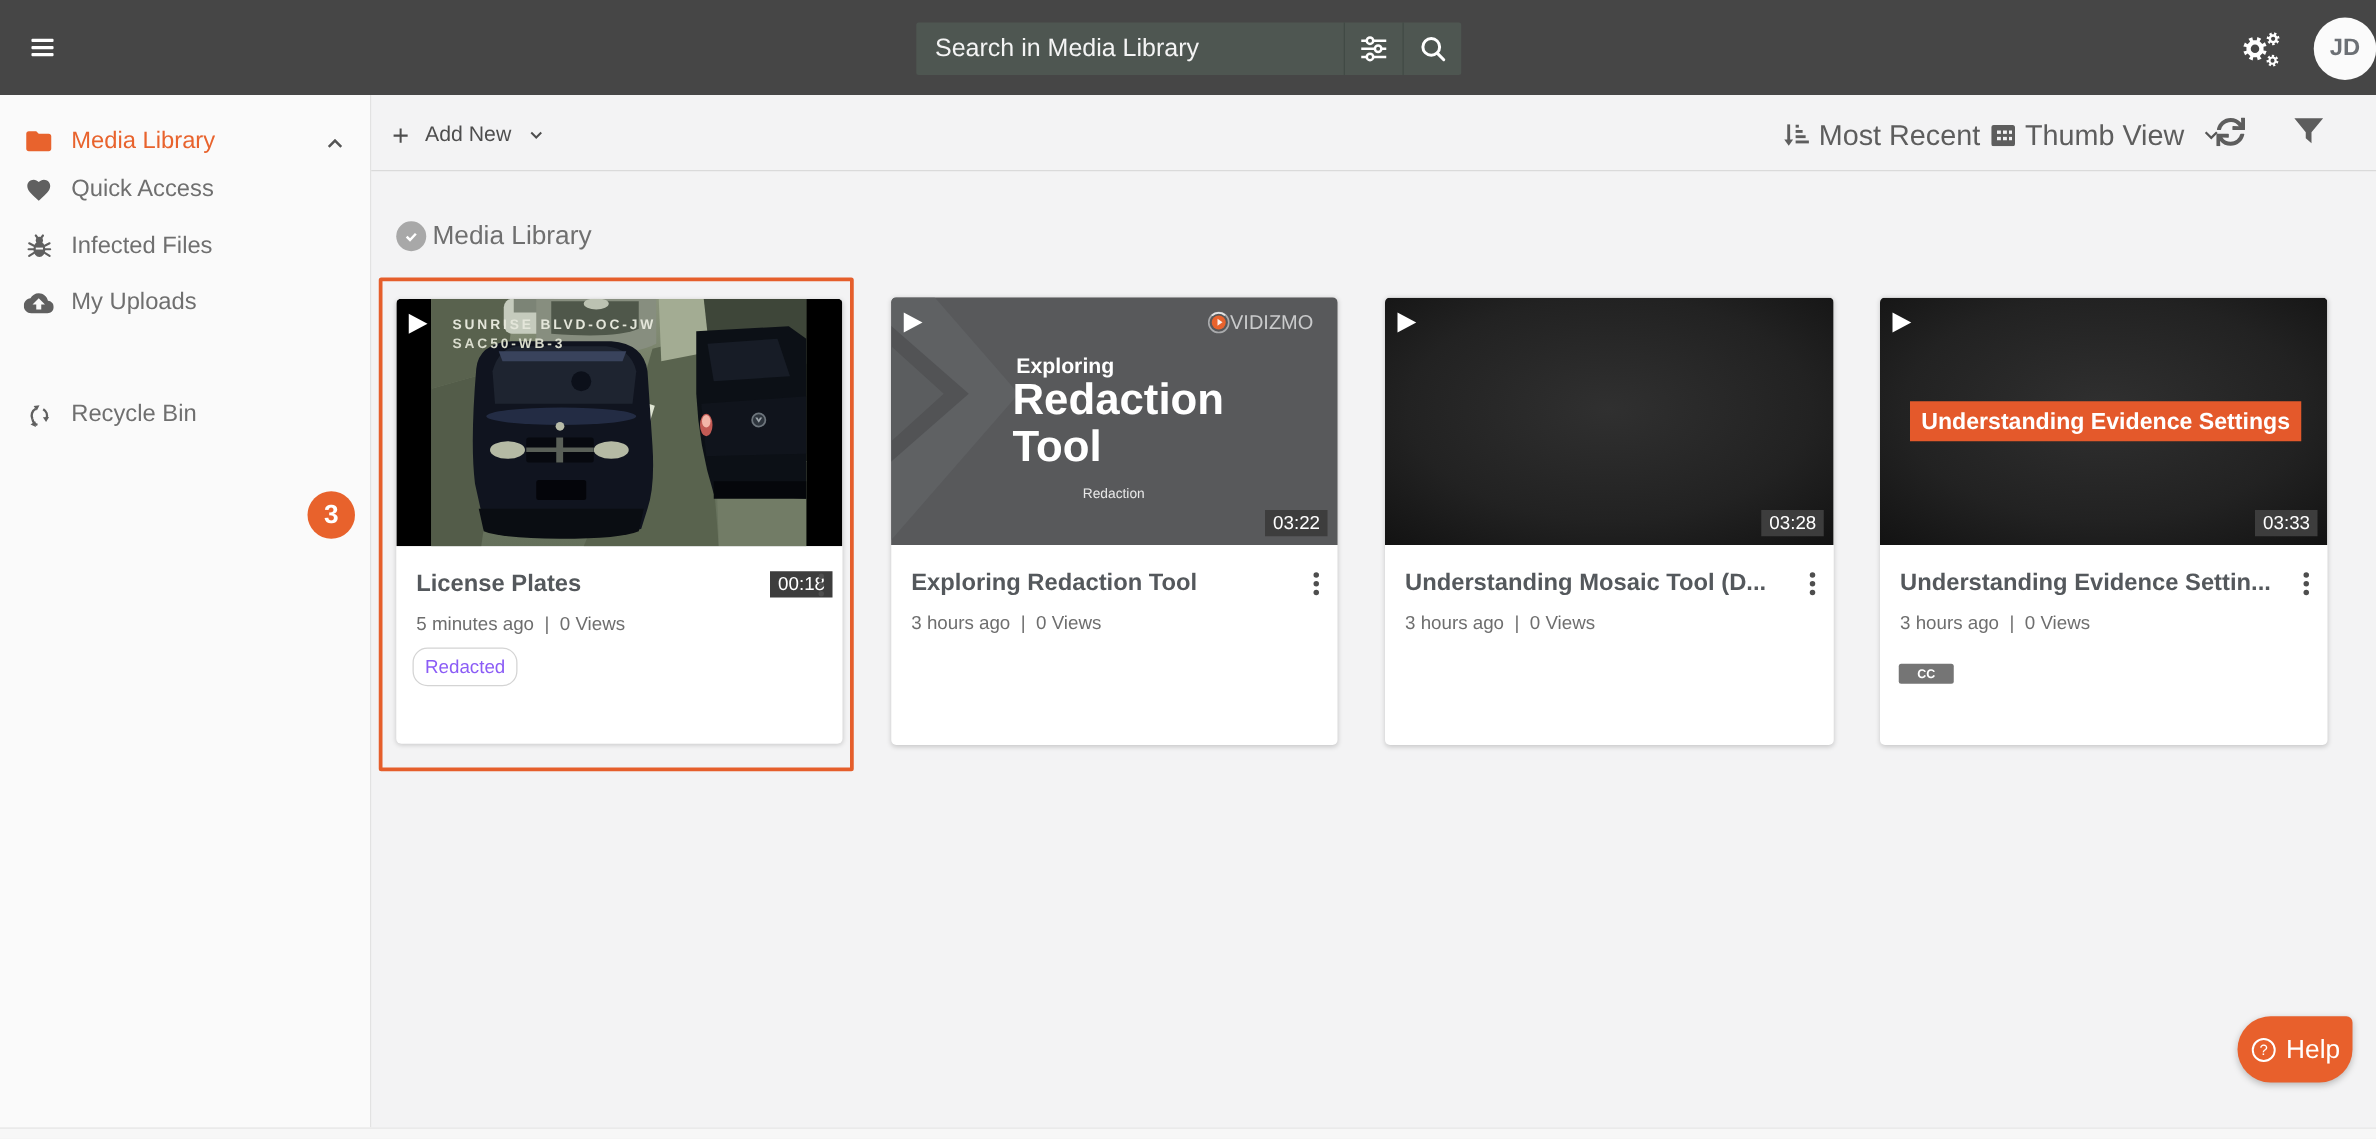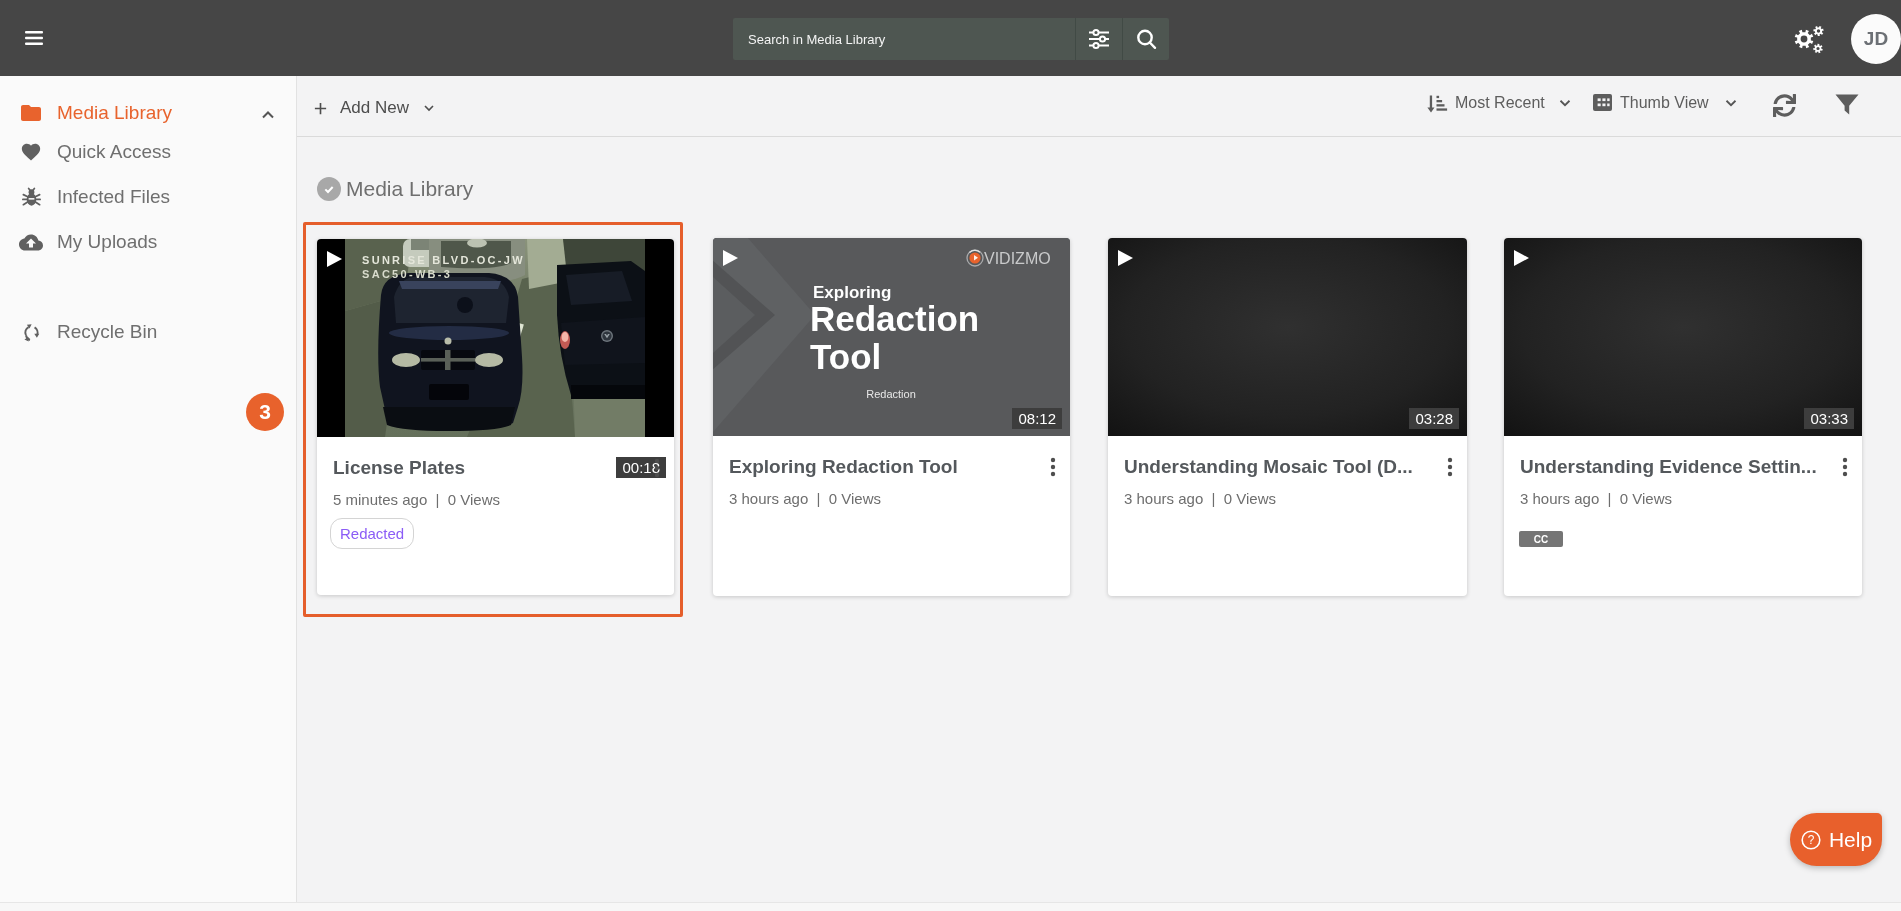--- a/index.html
+++ b/index.html
@@ -3,34 +3,34 @@
 <meta charset="utf-8">
 <style>
 *{margin:0;padding:0;box-sizing:border-box}
 html,body{width:1901px;height:911px;overflow:hidden}
 body{font-family:"Liberation Sans",sans-serif;background:#f3f3f4}
 .page{position:relative;width:1901px;height:911px;overflow:hidden}
 .abs{position:absolute}
 
 .topbar{position:absolute;left:0;top:0;width:1901px;height:76px;background:#464646}
 .search{position:absolute;left:733px;top:18px;width:436px;height:42px;background:#4e5651;border-radius:2px;display:flex;align-items:center}
-.search .ph{color:#f4f4f4;font-size:13px;padding-left:15px;flex:1}
+.search .ph{color:#f4f4f4;font-size:20px;padding-left:15px;flex:1}
 .sdiv{width:1px;height:42px;background:#414a45}
 .sbtn{width:46px;height:42px;display:flex;align-items:center;justify-content:center}
 .avatar{position:absolute;left:1851px;top:14px;width:50px;height:50px;border-radius:50%;background:#fbfbfb;display:flex;align-items:center;justify-content:center;color:#6c7075;font-weight:bold;font-size:19px}
 
 .sidebar{position:absolute;left:0;top:76px;width:297px;height:826px;background:#fafafa;border-right:1px solid #e2e2e2}
 .sitem{position:absolute;left:0;width:296px;height:40px;display:flex;align-items:center}
 .sitem .ic{width:24px;height:24px;margin-left:19px;display:flex;align-items:center;justify-content:center}
 .sitem .lbl{margin-left:14px;font-size:19px;color:#6f6f6f}
 .sitem.active .lbl{color:#e8632d}
 
 .toolbar-line{position:absolute;left:297px;top:136px;width:1604px;height:1px;background:#dadada}
 .addnew{position:absolute;left:313px;top:94px;height:28px;display:flex;align-items:center;color:#4e4e4e;font-size:17px}
-.rtool{position:absolute;top:94px;height:28px;display:flex;align-items:flex-start;color:#5d5d5d;font-size:16px}
+.rtool{position:absolute;top:94px;height:28px;display:flex;align-items:center;color:#5d5d5d;font-size:23px}
 
 .crumb{position:absolute;left:317px;top:177px;display:flex;align-items:center}
 .crumb .circ{width:24px;height:24px;border-radius:50%;background:#a8a8a8;display:flex;align-items:center;justify-content:center}
 .crumb .txt{margin-left:5px;font-size:21px;color:#6f6f6f}
 
 .selbox{position:absolute;left:303px;top:222px;width:380px;height:395px;border:3px solid #e55e2b;border-radius:2px}
 .badge3{position:absolute;left:246px;top:393px;width:38px;height:38px;border-radius:50%;background:#e8622c;color:#fff;font-size:21px;font-weight:bold;display:flex;align-items:center;justify-content:center}
 .card{position:absolute;background:#fff;border-radius:4px;box-shadow:0 1px 4px rgba(0,0,0,0.18)}
 .thumb{position:absolute;left:0;top:0;border-radius:4px 4px 0 0;overflow:hidden}
 .play{position:absolute;left:10px;top:12px;width:0;height:0;border-left:15px solid #fff;border-top:8.5px solid transparent;border-bottom:8.5px solid transparent}
@@ -301,21 +301,21 @@
         <text x="178" y="160" font-size="11" fill="#e8e8e8" text-anchor="middle">Redaction</text>
         <g>
           <circle cx="262" cy="20" r="8" fill="#57585a" stroke="#a9aaac" stroke-width="1.3"></circle>
           <circle cx="262" cy="20" r="5.6" fill="#e8632d"></circle>
           <path d="M256.5 14.5 A8 8 0 0 1 267 14.2" fill="none" stroke="#e3e4e5" stroke-width="1.4"></path>
           <path d="M261 17 l4 2.8 -4 2.8 z" fill="#fff" opacity="0.9"></path>
         </g>
         <text x="271" y="25.5" font-size="16" fill="#c9cacb">VIDIZMO</text>
       </svg>
       <div class="play"></div>
-      <div class="dur">08:12</div>
+      <div class="dur">03:22</div>
     </div>
     <div class="ctitle">Exploring Redaction Tool</div>
     <div class="cmeta">3 hours ago&nbsp; |&nbsp; 0 Views</div>
     <svg class="kebab" style="left:337px" width="6" height="20" viewBox="0 0 6 20">
       <circle cx="3" cy="3" r="2.2" fill="#4e4e4e"></circle>
         <circle cx="3" cy="10" r="2.2" fill="#4e4e4e"></circle>
         <circle cx="3" cy="17" r="2.2" fill="#4e4e4e"></circle>
     </svg>
   </div>
 
@@ -348,20 +348,21 @@
       <svg width="358" height="198" viewBox="0 0 358 198">
         <defs>
             <radialGradient id="dg2" cx="50%" cy="45%" r="75%">
           <stop offset="0%" stop-color="#303030"></stop>
               <stop offset="60%" stop-color="#222"></stop>
               <stop offset="100%" stop-color="#121212"></stop>
         </radialGradient>
           </defs>
         <rect width="358" height="198" fill="url(#dg2)"></rect>
       </svg>
+      <div class="banner" style="left:24px;top:83px;width:313px;height:32px;font-size:18.5px;white-space:nowrap">Understanding Evidence Settings</div>
       <div class="play"></div>
       <div class="dur">03:33</div>
     </div>
     <div class="ctitle">Understanding Evidence Settin...</div>
     <div class="cmeta">3 hours ago&nbsp; |&nbsp; 0 Views</div>
     <svg class="kebab" style="left:338px" width="6" height="20" viewBox="0 0 6 20">
       <circle cx="3" cy="3" r="2.2" fill="#4e4e4e"></circle>
         <circle cx="3" cy="10" r="2.2" fill="#4e4e4e"></circle>
         <circle cx="3" cy="17" r="2.2" fill="#4e4e4e"></circle>
     </svg>

